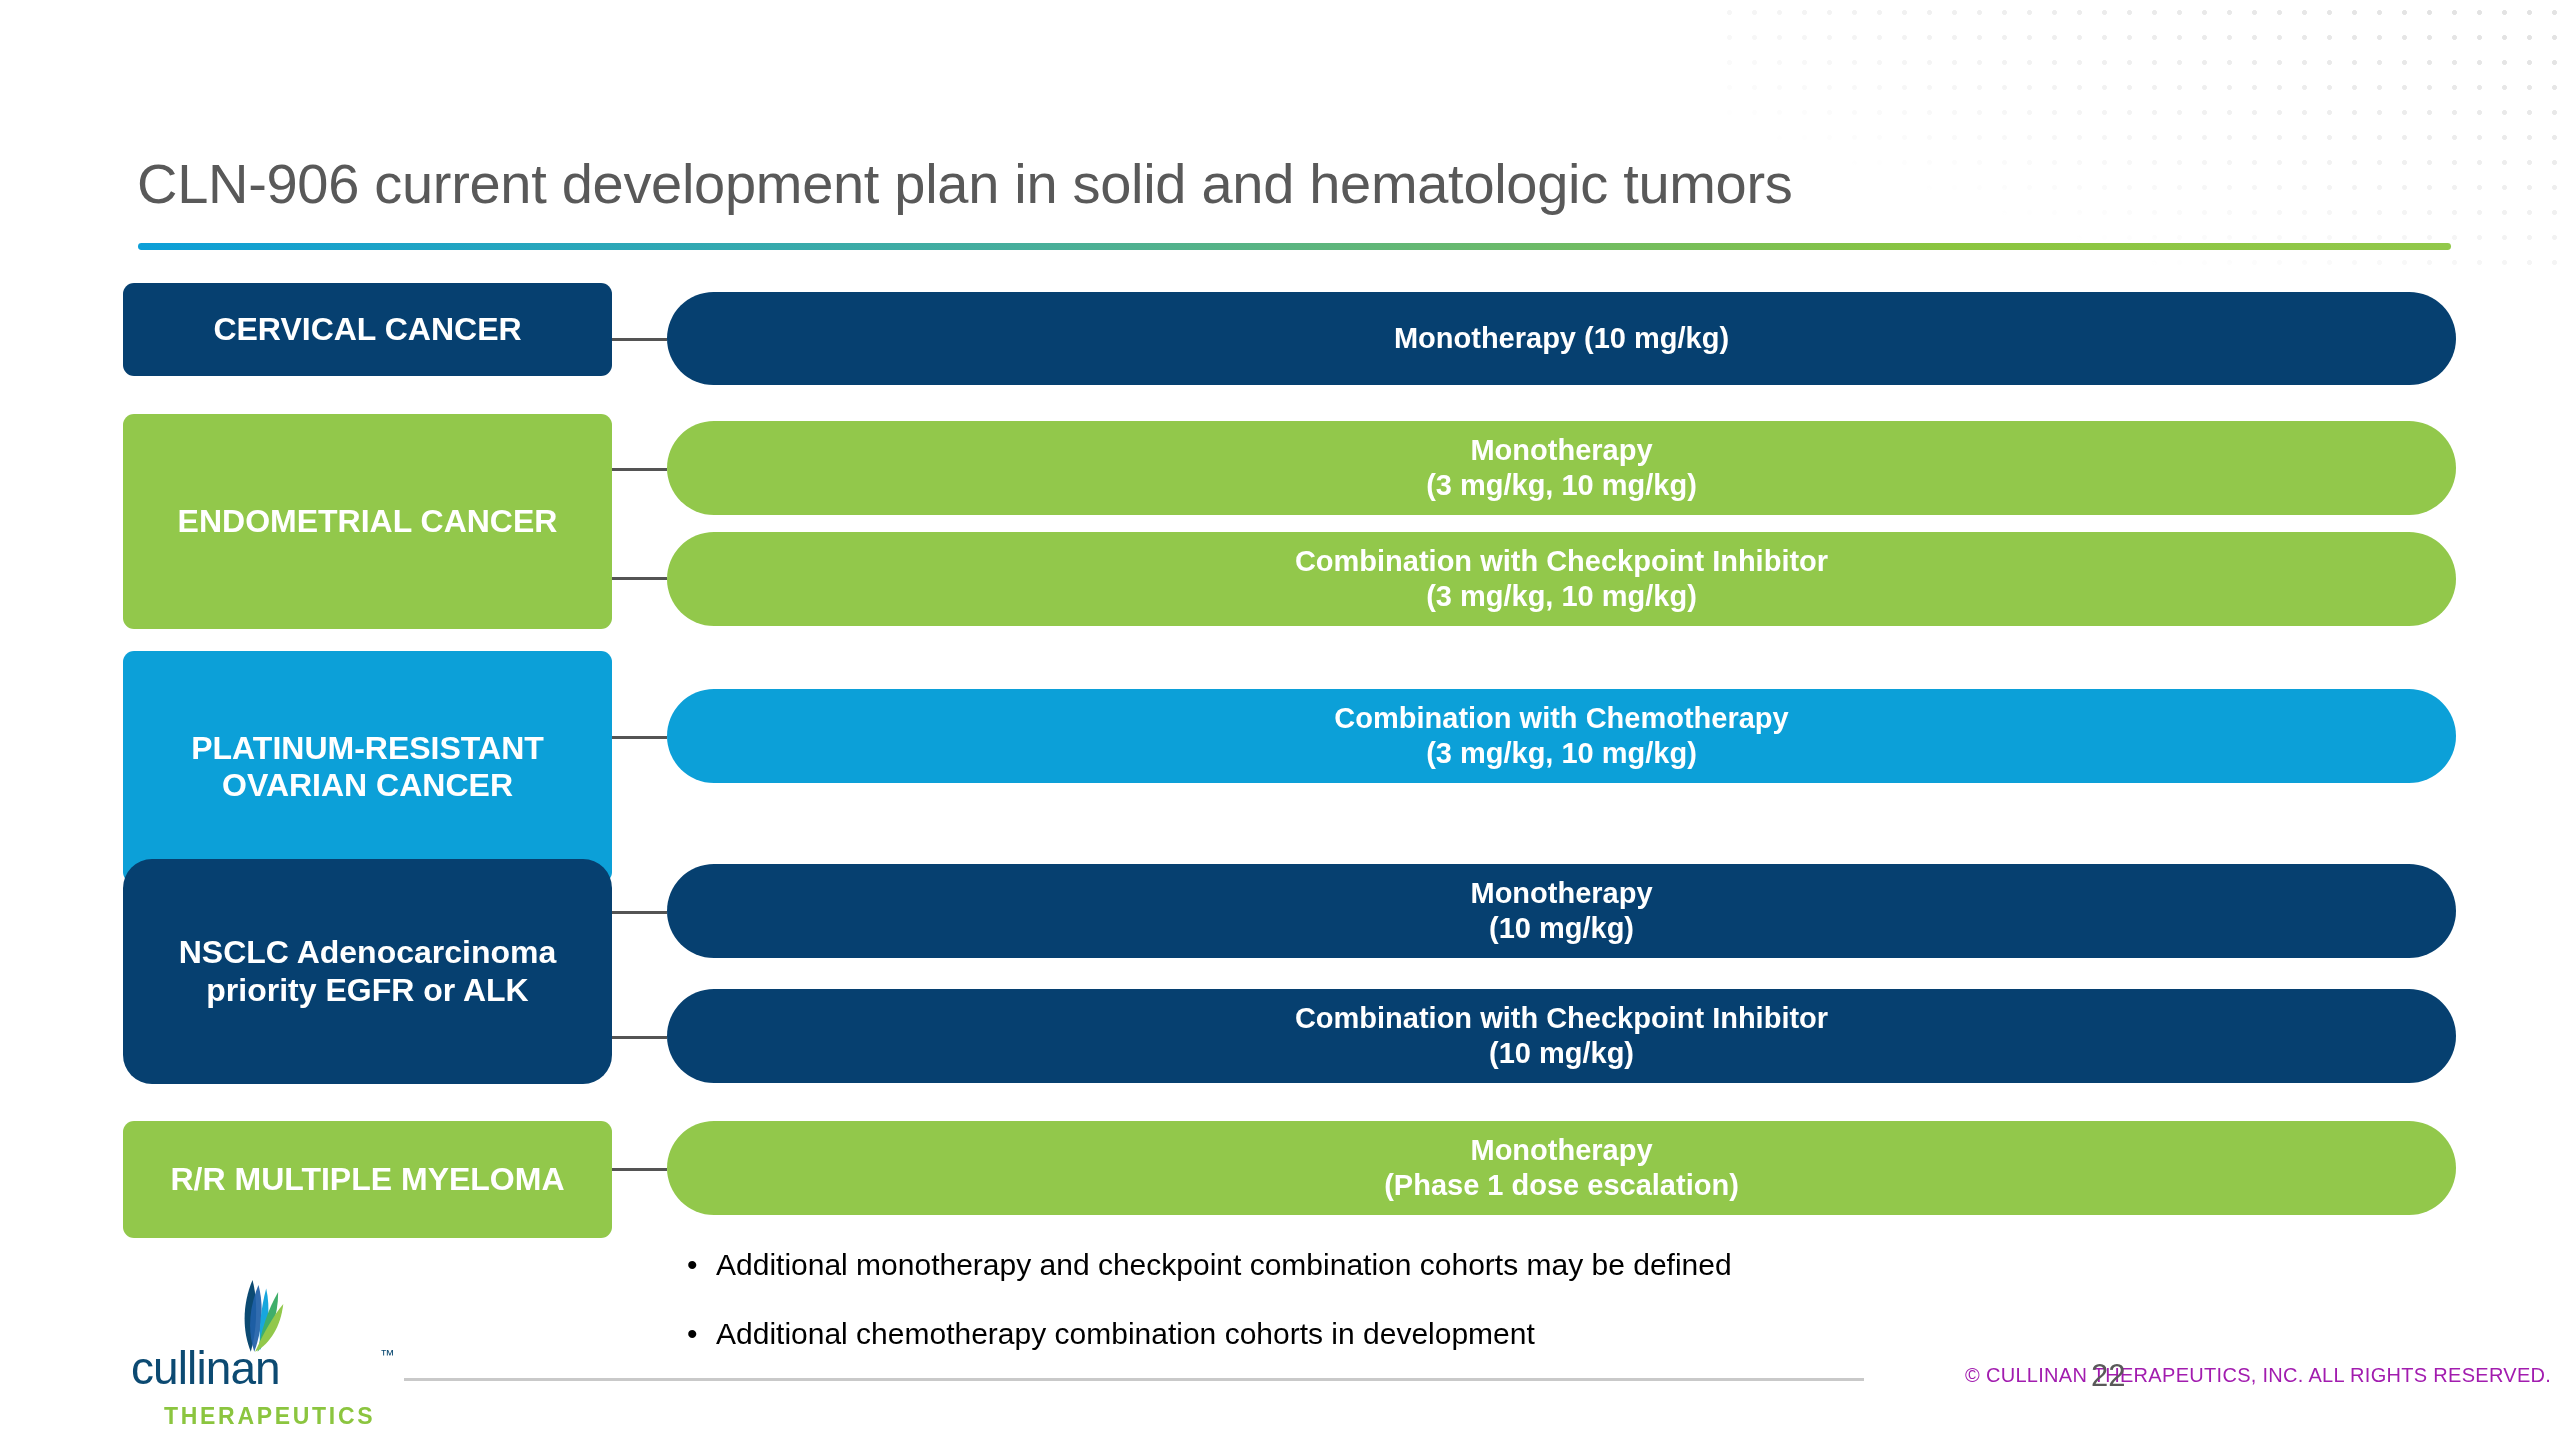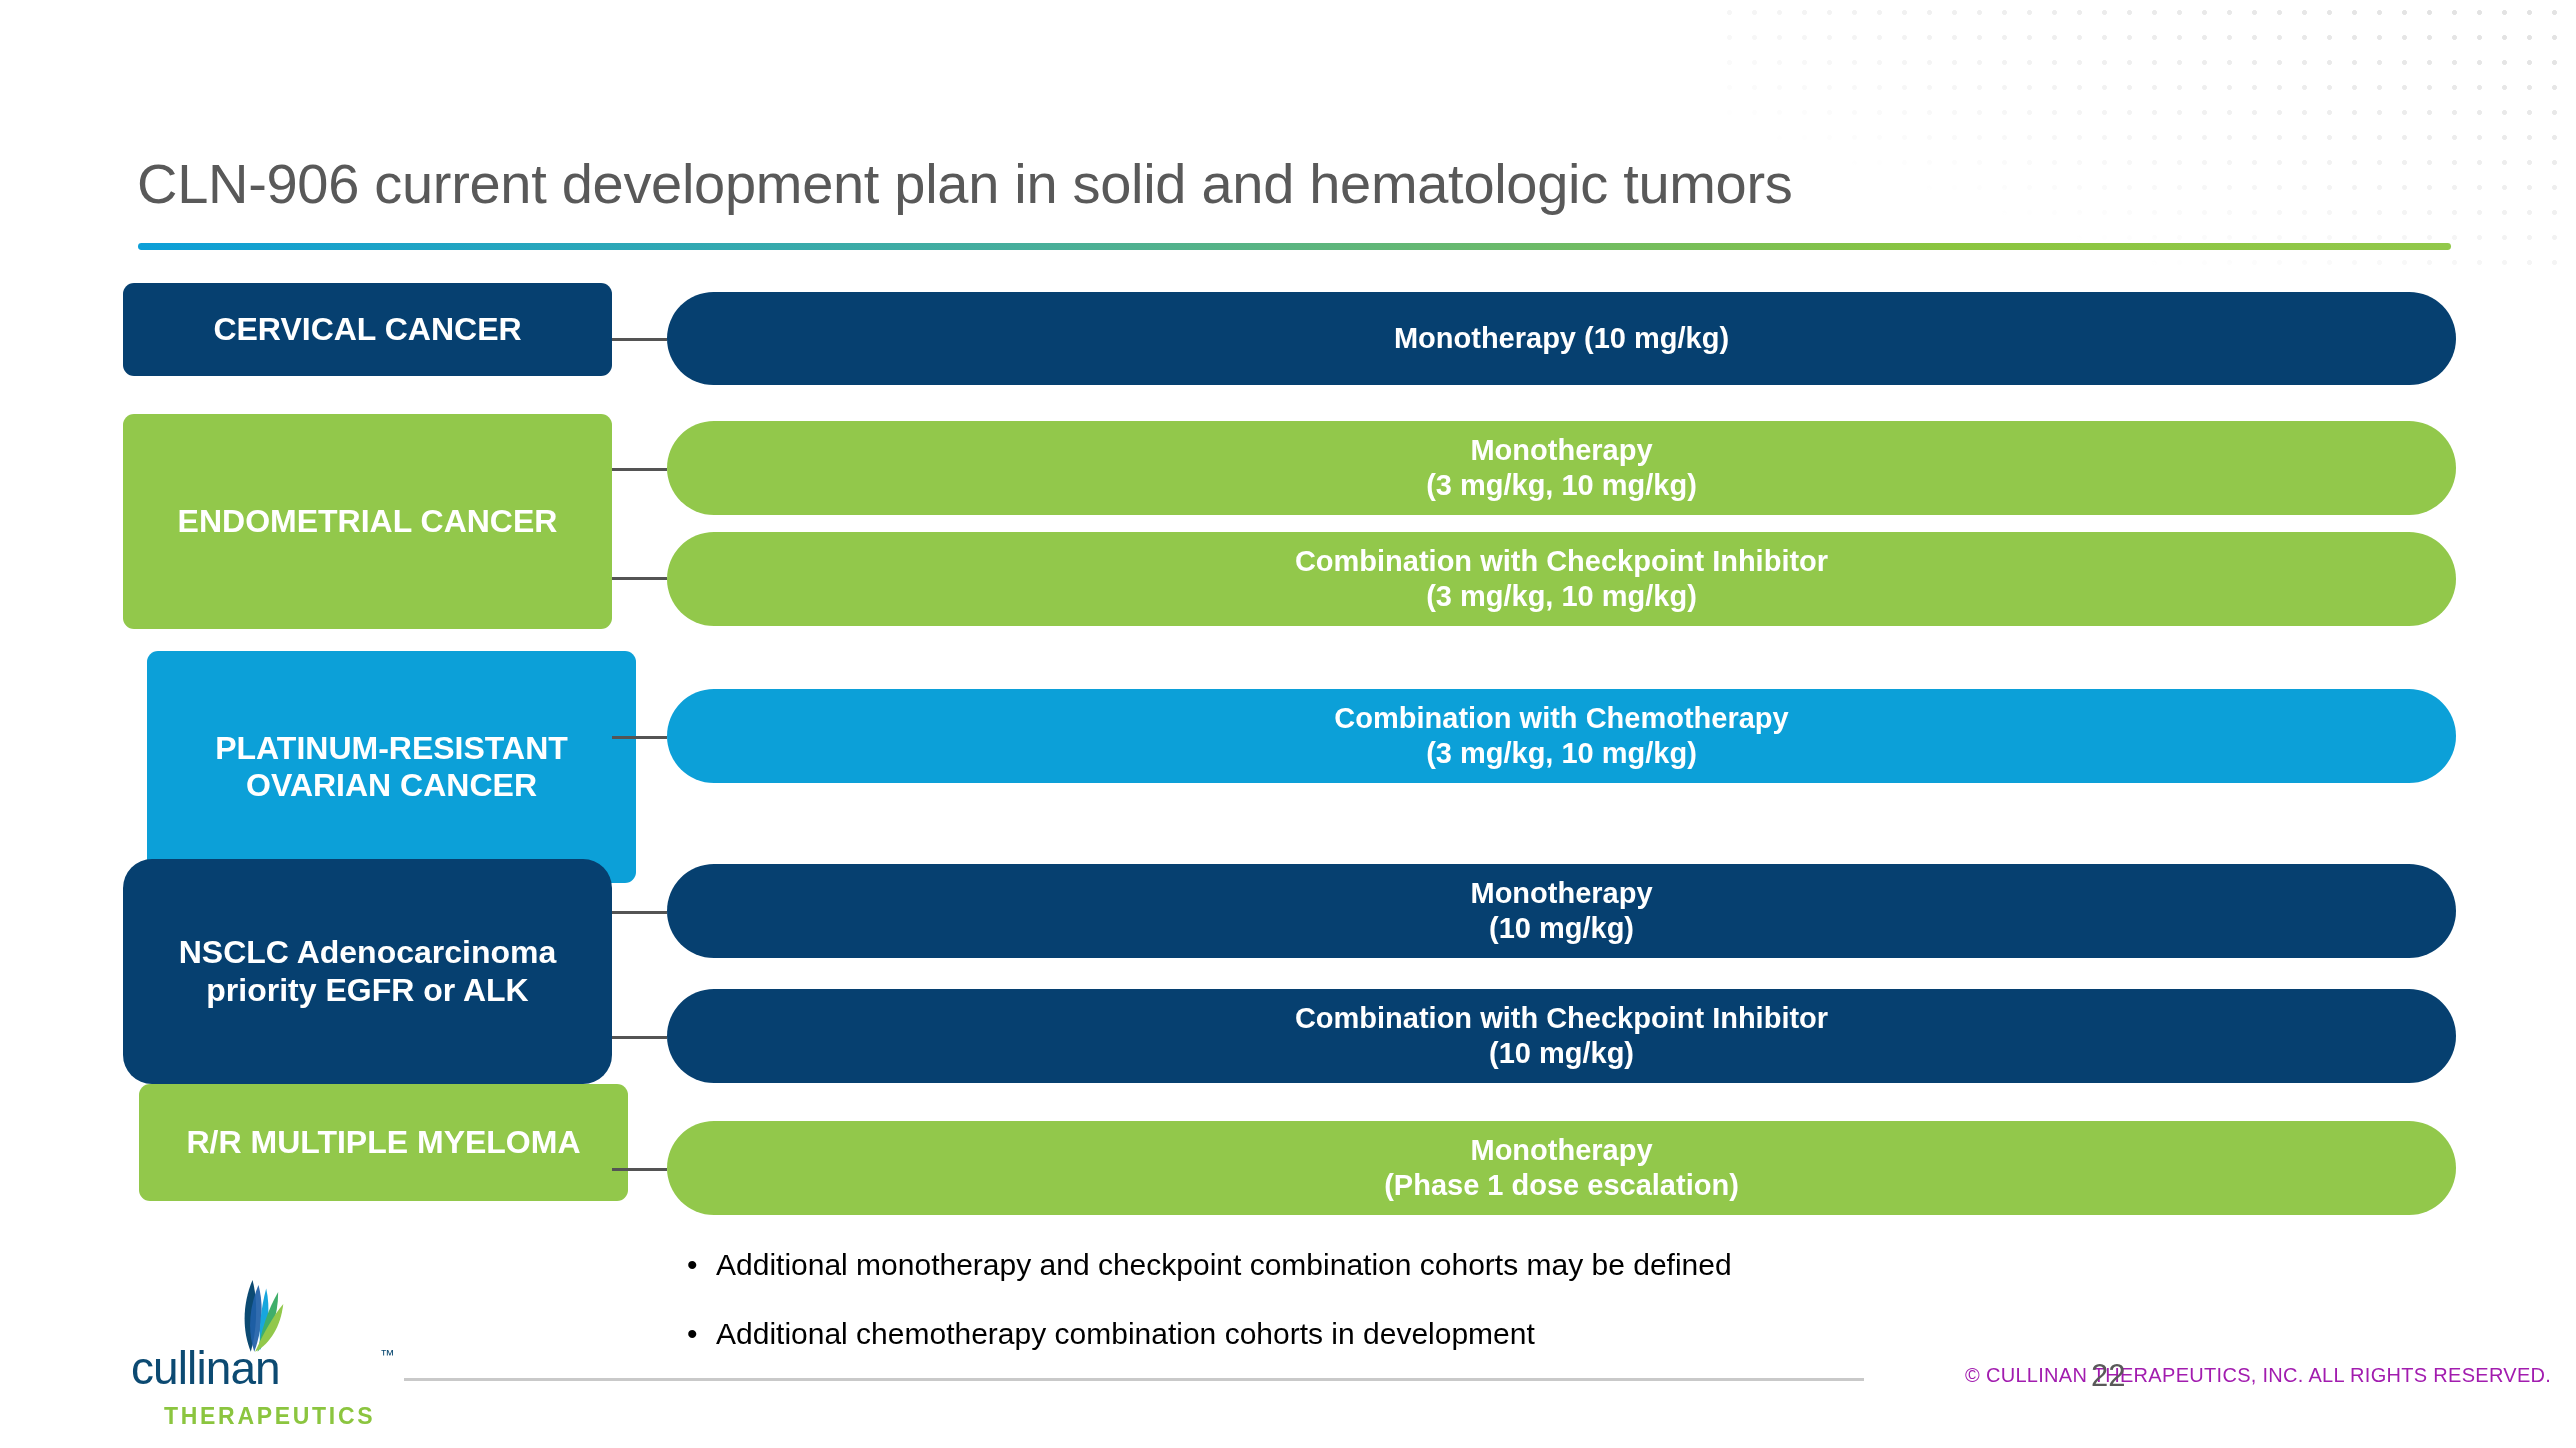--- a/index.html
+++ b/index.html
@@ -206,27 +206,27 @@
   <div id="title-rule"></div>
 
   <div id="diagram">
 
     <div class="label-box" style="top:283px; height:93px; background:#064070;">
       <span>CERVICAL CANCER</span>
     </div>
     <div class="label-box" style="top:414px; height:215px; background:#92C84B;">
       <span>ENDOMETRIAL CANCER</span>
     </div>
-    <div class="label-box" style="top:651px; height:232px; background:#0CA0D8;margin-left:24px;">
+    <div class="label-box" style="top:651px; height:232px; background:#0CA0D8;">
       <span>PLATINUM-RESISTANT OVARIAN CANCER</span>
     </div>
     <div class="label-box" style="top:859px; height:225px; background:#064070;border-radius:29px;">
       <span>NSCLC Adenocarcinoma priority EGFR or ALK</span>
     </div>
-    <div class="label-box" style="top:1084px; height:117px; background:#92C84B;margin-left:16px;">
+    <div class="label-box" style="top:1121px; height:117px; background:#92C84B;">
       <span>R/R MULTIPLE MYELOMA</span>
     </div>
 
     <div class="connector" style="top:338px;"></div>
     <div class="connector" style="top:468px;"></div>
     <div class="connector" style="top:577px;"></div>
     <div class="connector" style="top:736px;"></div>
     <div class="connector" style="top:911px;"></div>
     <div class="connector" style="top:1036px;"></div>
     <div class="connector" style="top:1168px;"></div>

